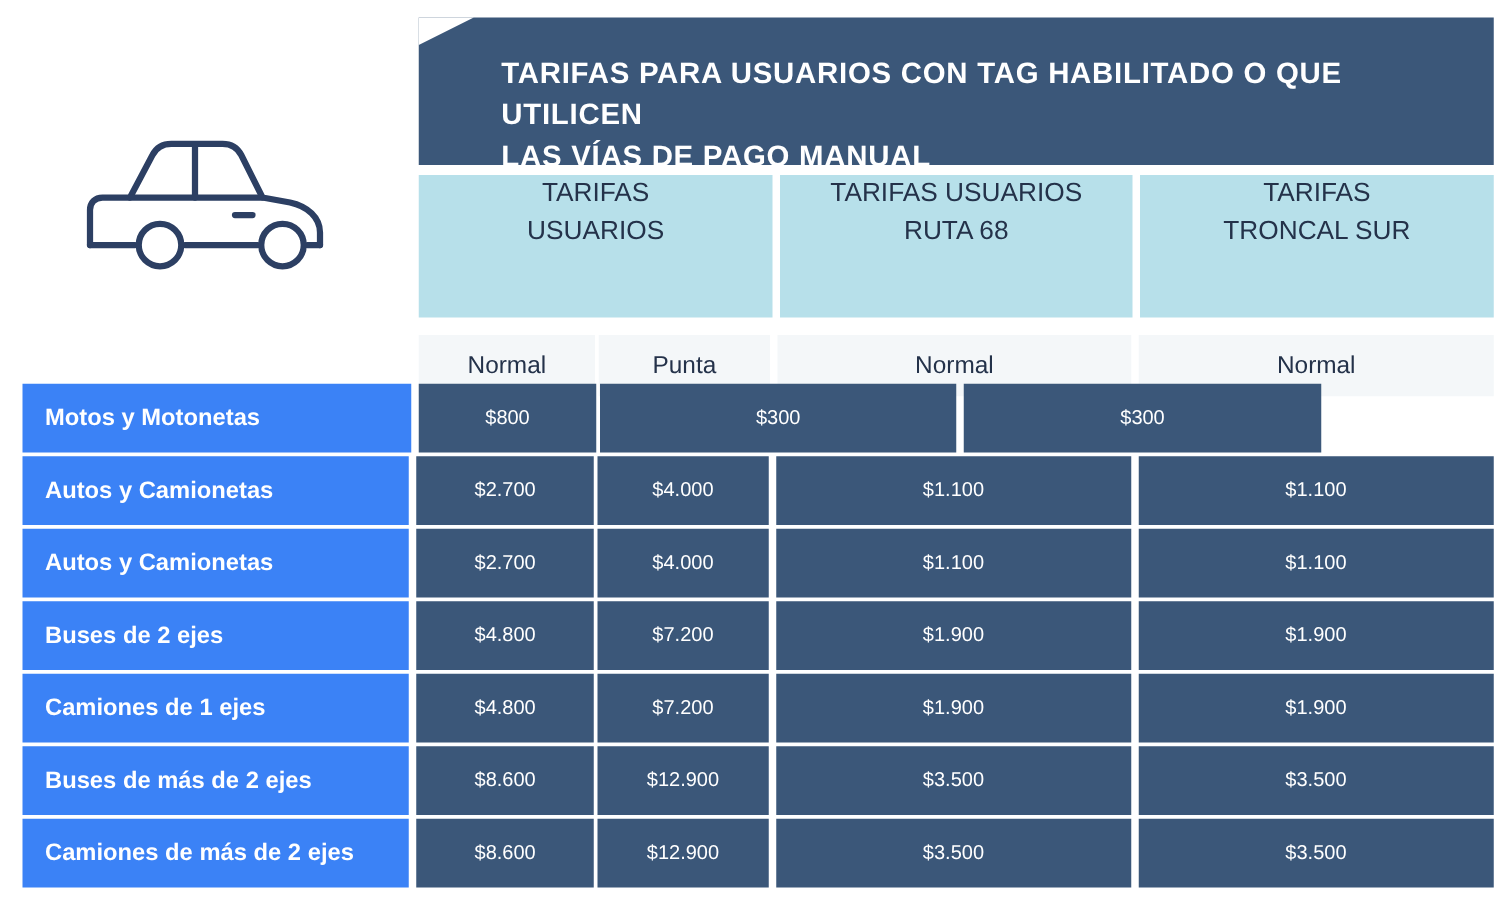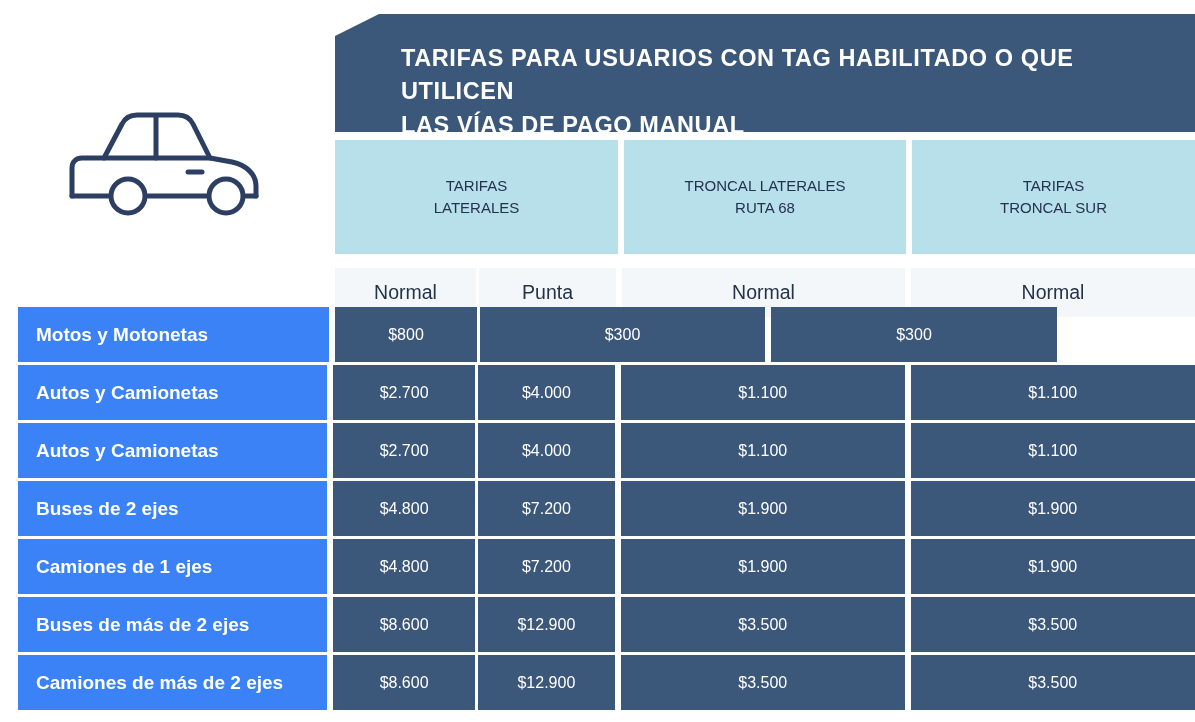--- a/index.html
+++ b/index.html
@@ -64,24 +64,23 @@
     left: 335px;
     top: 140px;
     width: 860px;
     height: 114px;
     display: flex;
   }
   .group-cell {
     background: #b7e0ea;
     color: #24324a;
     display: flex;
-    align-items: center;
     justify-content: center;
     text-align: center;
-    font-size: 15px;
+    font-size: 21px;
     line-height: 1.45;
     margin-right: 6px;
   }
   .group-cell:last-child { margin-right: 0; }
   .group-cell.g1 { width: 283px; }
   .group-cell.g2 { width: 282px; }
   .group-cell.g3 { width: 283px; }
 
   
   .sub-row {
@@ -173,26 +172,26 @@
   <div class="title-banner">
     <div class="notch"></div>
     <div class="title-text">TARIFAS PARA USUARIOS CON TAG HABILITADO O QUE UTILICEN</div>
     <div class="title-text">LAS VÍAS DE PAGO MANUAL</div>
   </div>
 
   <div class="group-row">
     <div class="group-cell g1">
       <div>
         <div>TARIFAS</div>
-        <div>LATERALES</div>
+        <div>USUARIOS</div>
       </div>
     </div>
     <div class="group-cell g2">
       <div>
-        <div>TRONCAL LATERALES</div>
+        <div>TARIFAS USUARIOS</div>
         <div>RUTA 68</div>
       </div>
     </div>
     <div class="group-cell g3">
       <div>
         <div>TARIFAS</div>
         <div>TRONCAL SUR</div>
       </div>
     </div>
   </div>

